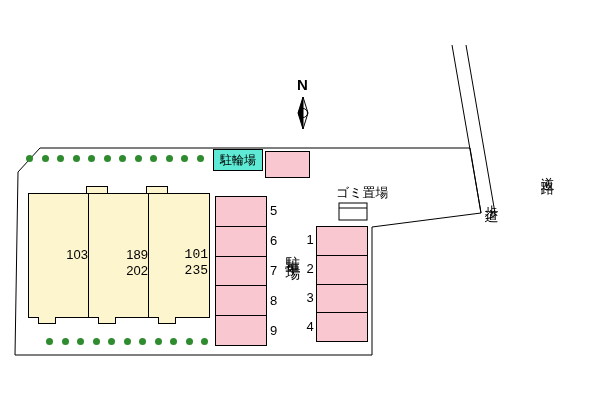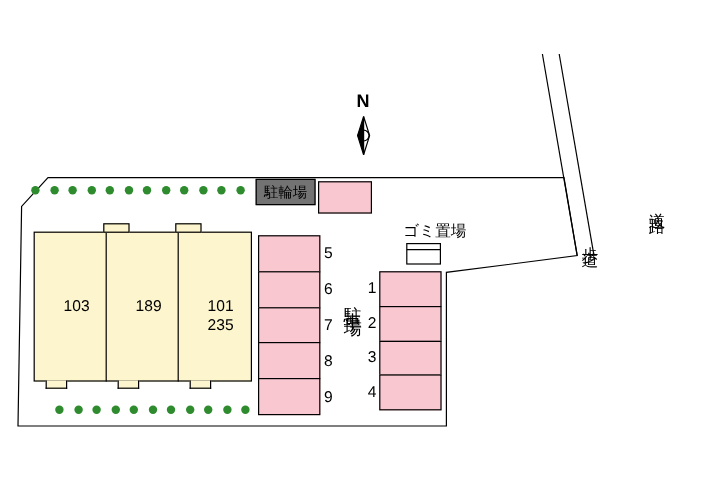--- a/index.html
+++ b/index.html
@@ -17,35 +17,35 @@
   .tree-dot{width:7px;height:7px;border-radius:50%;background:var(--tree,#2e8b2e);}
 
   
   .building{left:28px;top:193px;width:182px;height:125px;
     background:var(--building,#fcf5cd);border:1px solid #000;box-sizing:border-box;}
   .bdiv{position:absolute;top:193px;width:1px;height:125px;background:#000;}
   .notch{position:absolute;top:186px;width:22px;height:8px;box-sizing:border-box;
     background:var(--building,#fcf5cd);border:1px solid #000;}
   .step{position:absolute;top:317px;width:18px;height:7px;box-sizing:border-box;
     background:var(--building,#fcf5cd);border:1px solid #000;border-top:none;}
-  .unit-label{position:absolute;width:60px;top:247px;text-align:left;
-    font-size:13px;line-height:16px;padding-left:25px;}
+  .unit-label{position:absolute;width:60px;top:247px;text-align:right;
+    font-size:13px;line-height:16px;}
 
   
   .pcol{position:absolute;display:flex;flex-direction:column;}
   #pcol-left{left:215px;top:196px;width:52px;height:150px;}
   #pcol-right{left:316px;top:226px;width:52px;height:116px;}
   .pcell{flex:1;background:var(--parking,#f9c7d0);border:1px solid #000;margin-top:-1px;}
   .pcell:first-child{margin-top:0;}
   .pnum{position:absolute;font-size:13px;width:14px;}
 
   
   .vtext{position:absolute;writing-mode:vertical-rl;text-orientation:upright;}
   .bike-label{left:213px;top:149px;width:50px;height:22px;border:1px solid #000;
-    background:#737373;font-size:12px;display:flex;align-items:center;justify-content:center;
+    background:#5eead4;font-size:12px;display:flex;align-items:center;justify-content:center;
     box-sizing:border-box;}
   .bike-area{left:265px;top:151px;width:45px;height:27px;box-sizing:border-box;
     background:var(--parking,#f9c7d0);border:1px solid #000;}
   .garbage-label{left:336px;top:184px;font-size:13px;}
   .n-label{left:297px;top:76px;font-size:15px;font-weight:bold;}
   .parking-label{left:283px;top:243px;font-size:15px;letter-spacing:5px;}
   .sidewalk-label{left:483px;top:194px;font-size:14px;letter-spacing:4px;}
   .road-label{left:539px;top:166px;font-size:14px;letter-spacing:4px;}
 </style>
 </head>
@@ -81,22 +81,23 @@
   <div class="notch" style="left:146px;"></div>
   <div class="step" style="left:38px;"></div>
   <div class="step" style="left:98px;"></div>
   <div class="step" style="left:158px;"></div>
 
   <div class="unit-label" style="left:28px;">
     <div>103</div>
   </div>
   <div class="unit-label" style="left:88px;">
     <div>189</div>
+    <div>202</div>
   </div>
-  <div class="unit-label" style="left:148px;">
+  <div class="unit-label" style="left:148px;font-family:Liberation Mono, monospace;">
     <div>101</div>
     <div>235</div>
   </div>
 
   <div class="tree-row" id="tree-row-top">
       <div class="tree-dot"></div>
       <div class="tree-dot"></div>
       <div class="tree-dot"></div>
       <div class="tree-dot"></div>
       <div class="tree-dot"></div>

